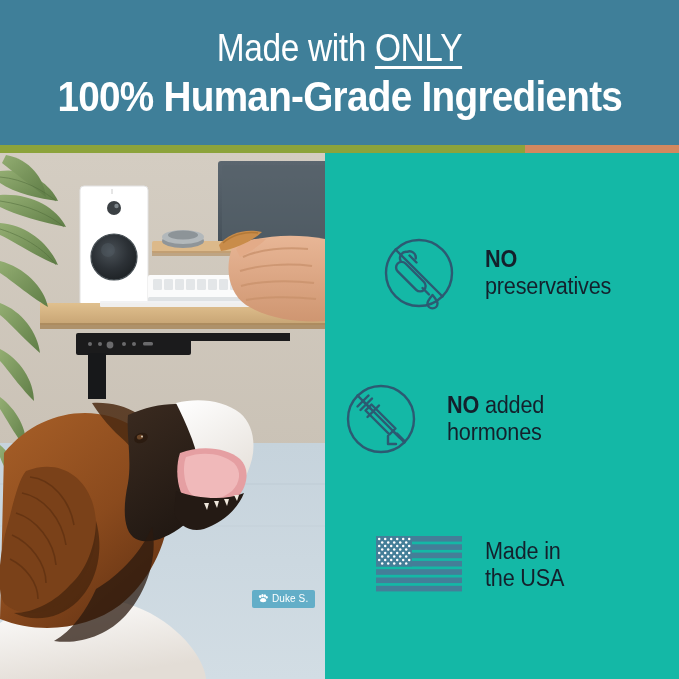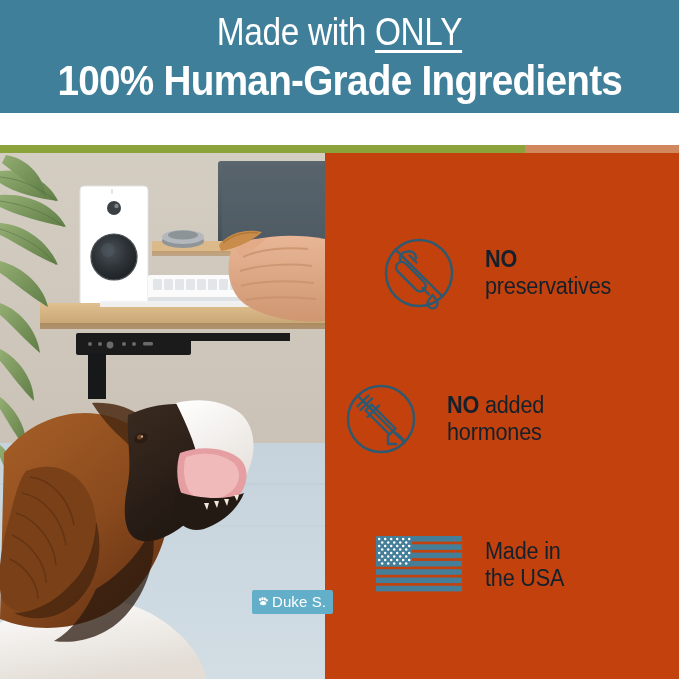--- a/index.html
+++ b/index.html
@@ -13,21 +13,21 @@
     position:relative;
     width:679px;
     height:679px;
     background:#ffffff;
     overflow:hidden;
   }
 
   
   .banner {
     position:absolute; left:0; top:0;
-    width:679px; height:113px;
+    width:679px; height:145px;
     background:#3f7f99;
     display:flex; flex-direction:column;
     align-items:center; justify-content:center;
     padding-top:4px;
   }
   .banner-line1 {
     color:#ffffff;
     font-size:38px;
     font-weight:400;
     letter-spacing:-0.4px;
@@ -70,36 +70,36 @@
     background:#cfd9e0;
   }
   .photo svg { display:block; width:325px; height:526px; }
 
   
   .name-badge {
     position:absolute;
     left:252px; top:590px;
     background:#63aec8;
     color:#ffffff;
-    font-size:15px;
+    font-size:10px;
     font-weight:400;
     padding:3px 7px 3.5px 6px;
     border-radius:2px;
     display:flex; align-items:center; gap:4px;
     letter-spacing:0.1px;
     z-index:6;
   }
   .name-badge .paw { display:block; width:10px; height:9px; }
 
   
   .features {
     position:absolute;
     left:325px; top:153px;
     width:354px; height:526px;
-    background:#c2410c;
+    background:#14b8a6;
     display:flex; flex-direction:column;
     justify-content:flex-start;
     padding-top:66px;
   }
   .feature-row {
     display:flex;
     align-items:center;
     gap:22px;
     padding-left:50px;
     height:108px;

